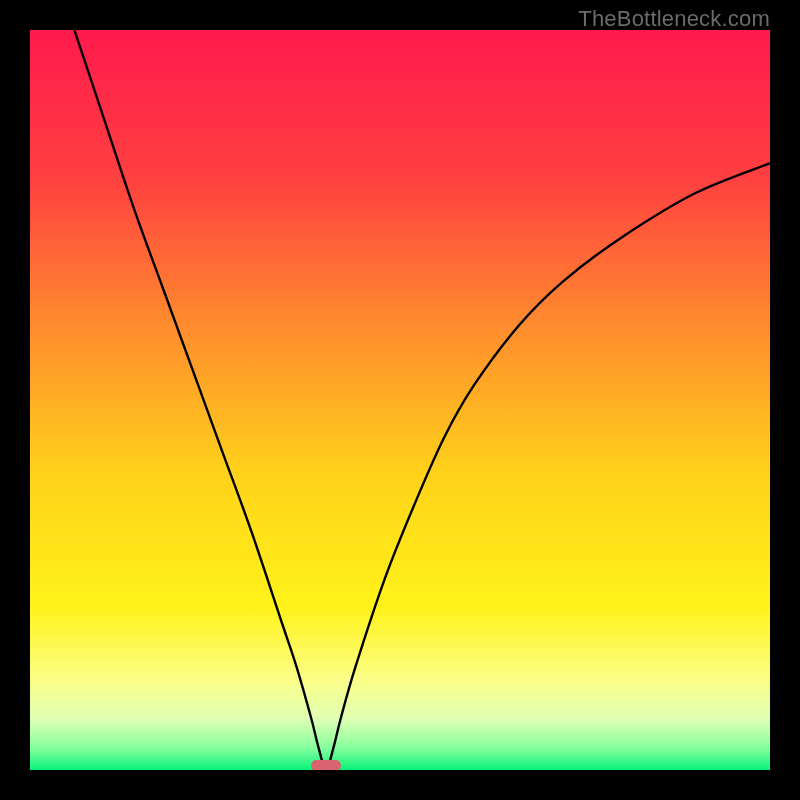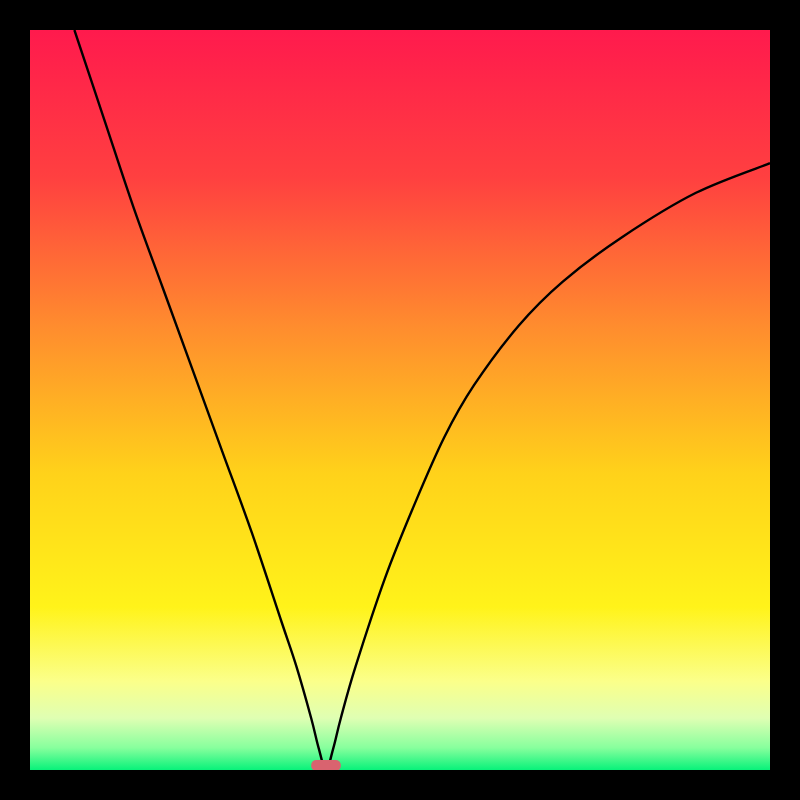--- a/index.html
+++ b/index.html
@@ -37,20 +37,21 @@
     font-size: 22px;
     font-weight: 500;
     letter-spacing: 0.2px;
   }
 </style>
 </head>
 <body>
 
 <div class="frame">
 
+  <div class="watermark">TheBottleneck.com</div>
 
   <div class="plot">
     <svg id="plot-svg" width="740" height="740" viewBox="0 0 740 740">
       <defs>
         <linearGradient id="bg-grad" x1="0" y1="0" x2="0" y2="1">
             <stop offset="0%" stop-color="#ff1a4d"></stop>
             <stop offset="20%" stop-color="#ff4040"></stop>
             <stop offset="40%" stop-color="#ff8c2e"></stop>
             <stop offset="60%" stop-color="#ffd21a"></stop>
             <stop offset="78%" stop-color="#fff31a"></stop>

